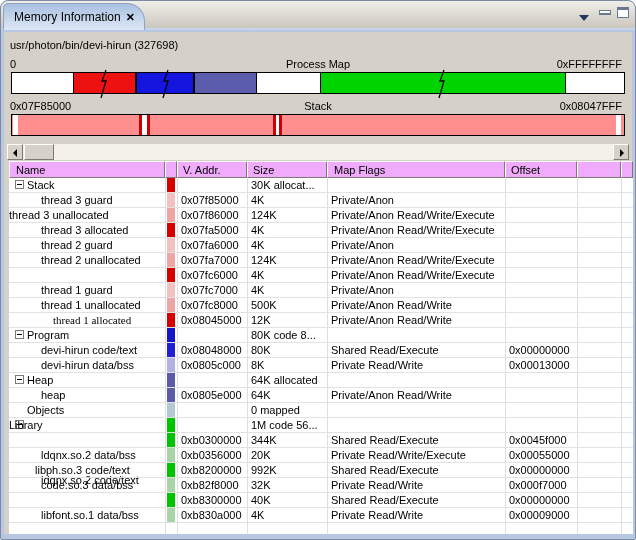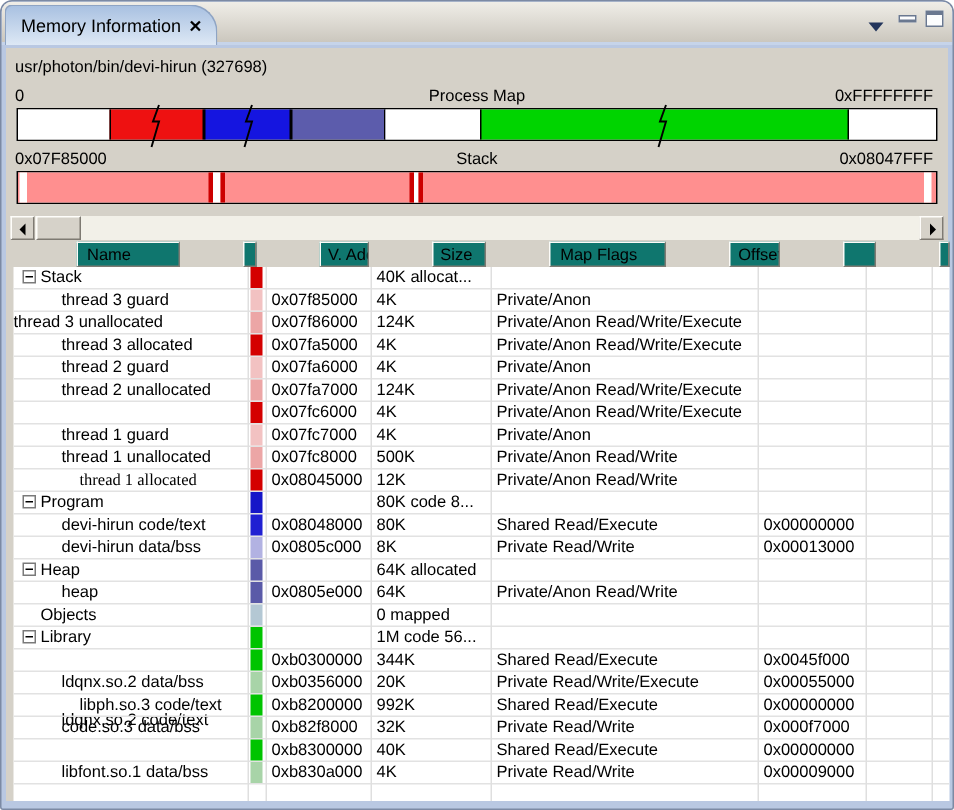--- a/index.html
+++ b/index.html
@@ -71,24 +71,24 @@
   .arr { position:absolute; top:4px; width:0; height:0; }
   .arr.l { left:5px; border-top:4px solid transparent; border-bottom:4px solid transparent; border-right:4px solid #000; }
   .arr.r { left:6px; border-top:4px solid transparent; border-bottom:4px solid transparent; border-left:4px solid #000; }
   .sb-thumb {
     position:absolute; left:17px; top:0; width:30px; height:16px;
     background:#d6d2c9; border:1px solid; border-color:#fefdfa #7e7a72 #7e7a72 #fefdfa;
   }
   
   .thead { position:absolute; left:5px; top:129px; width:624px; height:17px; display:flex; }
   .hcell {
-    background:#0f766e; border:1px solid;
+    background:#f0abfc; border:1px solid;
     border-color:#fcfbf8 #7e7a72 #7e7a72 #fcfbf8;
     height:17px; line-height:14px; padding:1px 0 0 5px;
-    white-space:nowrap; overflow:hidden;margin-left:42px;
+    white-space:nowrap; overflow:hidden;
   }
   .hc-name{width:156px;padding-left:6px} .hc-sw{width:12px} .hc-vaddr{width:70px}
   .hc-size{width:80px} .hc-flags{width:178px;padding-left:6px} .hc-offset{width:72px}
   .hc-e1{width:44px} .hc-e2{flex:1}
   .tbody {
     position:absolute; left:5px; top:146px; width:624px; bottom:0;
     background:#fff; overflow:hidden;
   }
   .vline { position:absolute; top:0; bottom:0; width:1px; background:#dfdfdf; }
   .row { position:relative; height:15px; border-bottom:1px solid #e2e2e2; }
@@ -204,21 +204,21 @@
       <div class="hcell hc-e1"></div>
       <div class="hcell hc-e2"></div>
     </div>
 
     <div class="tbody">
       <div class="row">
           <span class="expander"></span>
           <span class="cell name" style="padding-left: 18px;">Stack</span>
           <span class="swatch" style="background: rgb(212, 0, 0);"></span>
           <span class="cell vaddr"></span>
-          <span class="cell size">40K allocat...</span>
+          <span class="cell size">30K allocat...</span>
           <span class="cell flags"></span>
           <span class="cell offset"></span>
         </div>
         <div class="row">
 
           <span class="cell name" style="padding-left: 32px;">thread 3 guard</span>
           <span class="swatch" style="background: rgb(242, 194, 194);"></span>
           <span class="cell vaddr">0x07f85000</span>
           <span class="cell size">4K</span>
           <span class="cell flags">Private/Anon</span>
@@ -344,21 +344,21 @@
 
           <span class="cell name" style="padding-left: 18px;">Objects</span>
           <span class="swatch" style="background: rgb(180, 200, 212);"></span>
           <span class="cell vaddr"></span>
           <span class="cell size">0 mapped</span>
           <span class="cell flags"></span>
           <span class="cell offset"></span>
         </div>
         <div class="row">
           <span class="expander"></span>
-          <span class="cell name" style="padding-left: 18px;">Library</span>
+          <span class="cell name" style="">Library</span>
           <span class="swatch" style="background: rgb(0, 196, 0);"></span>
           <span class="cell vaddr"></span>
           <span class="cell size">1M code 56...</span>
           <span class="cell flags"></span>
           <span class="cell offset"></span>
         </div>
         <div class="row">
 
           <span class="cell name" style="padding-left: 32px; margin-top: 40px;">ldqnx.so.2 code/text</span>
           <span class="swatch" style="background: rgb(0, 196, 0);"></span>
@@ -371,21 +371,21 @@
 
           <span class="cell name" style="padding-left: 32px;">ldqnx.so.2 data/bss</span>
           <span class="swatch" style="background: rgb(168, 212, 168);"></span>
           <span class="cell vaddr">0xb0356000</span>
           <span class="cell size">20K</span>
           <span class="cell flags">Private Read/Write/Execute</span>
           <span class="cell offset">0x00055000</span>
         </div>
         <div class="row">
 
-          <span class="cell name" style="padding-left: 44px;">libph.so.3 code/text</span>
+          <span class="cell name" style="padding-left: 26px;">libph.so.3 code/text</span>
           <span class="swatch" style="background: rgb(0, 196, 0);"></span>
           <span class="cell vaddr">0xb8200000</span>
           <span class="cell size">992K</span>
           <span class="cell flags">Shared Read/Execute</span>
           <span class="cell offset">0x00000000</span>
         </div>
         <div class="row">
 
           <span class="cell name" style="padding-left: 32px;">code.so.3 data/bss</span>
           <span class="swatch" style="background: rgb(168, 212, 168);"></span>

